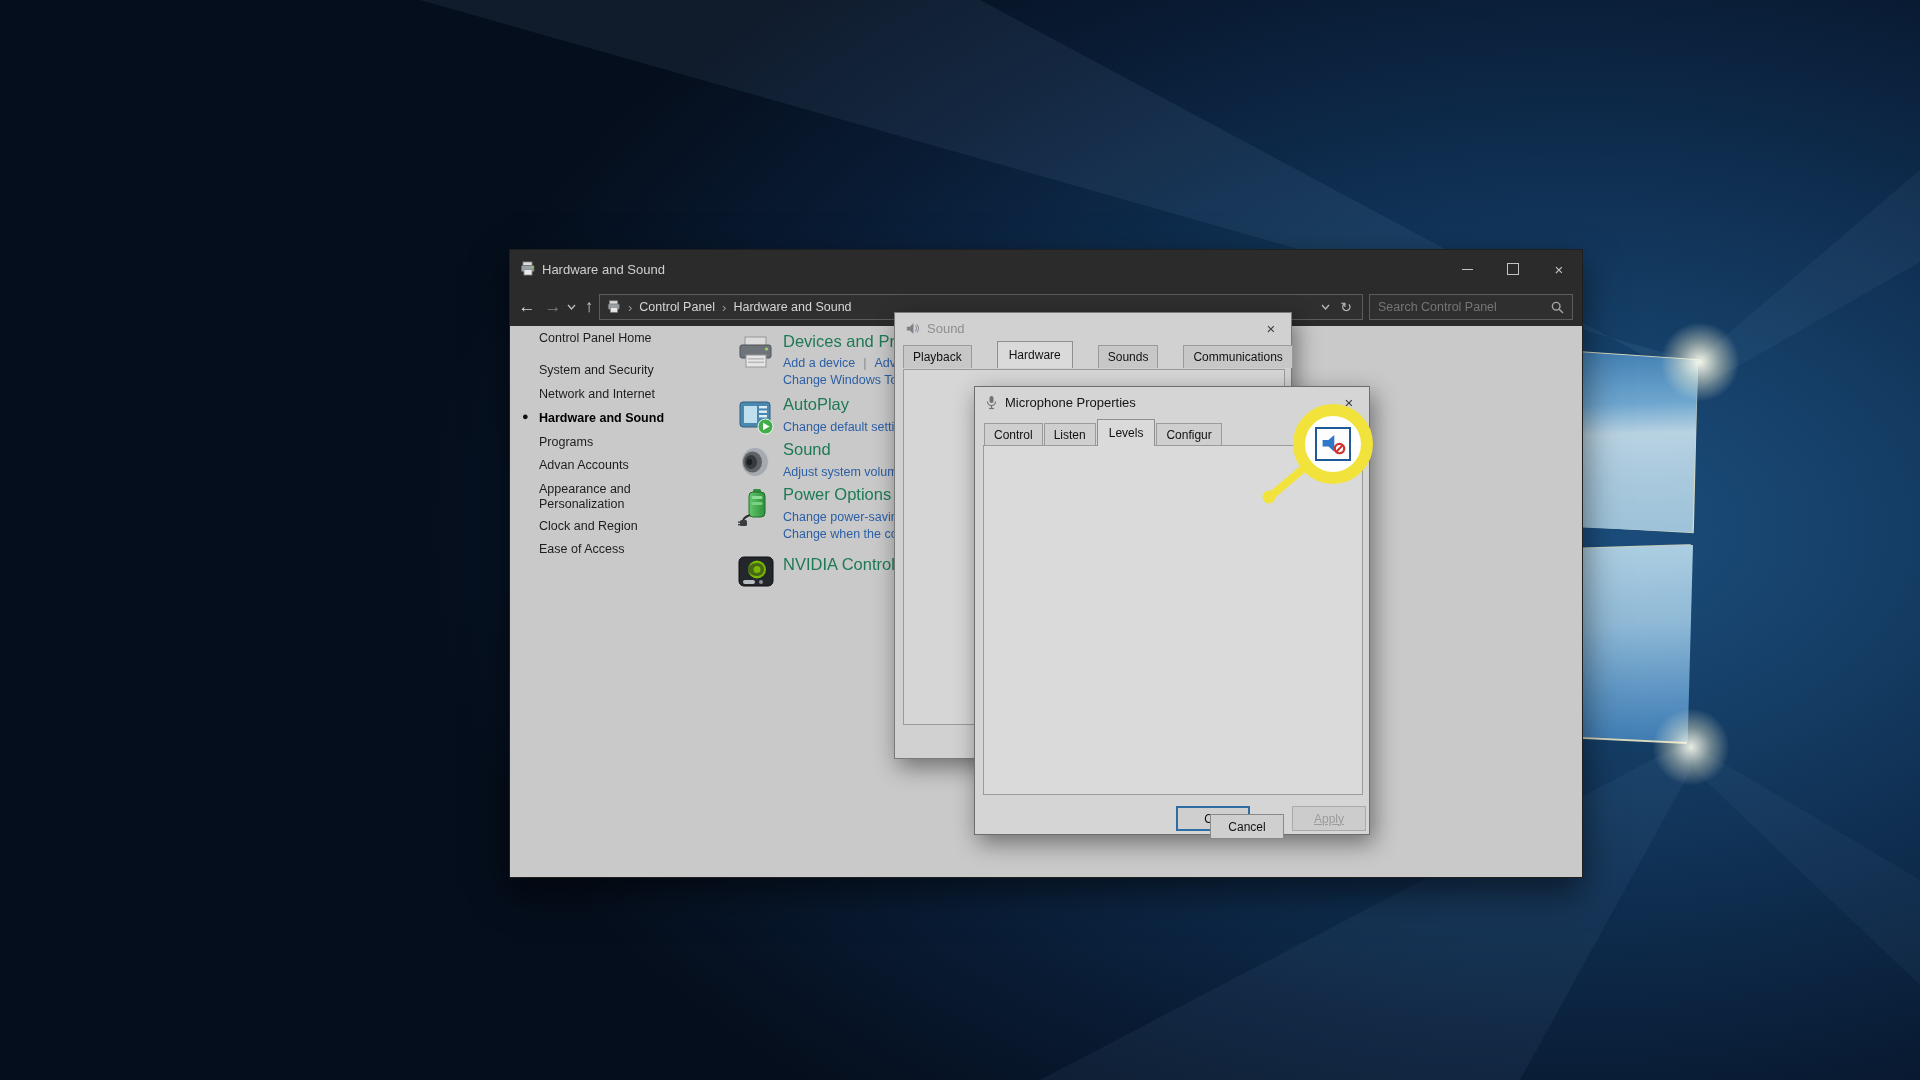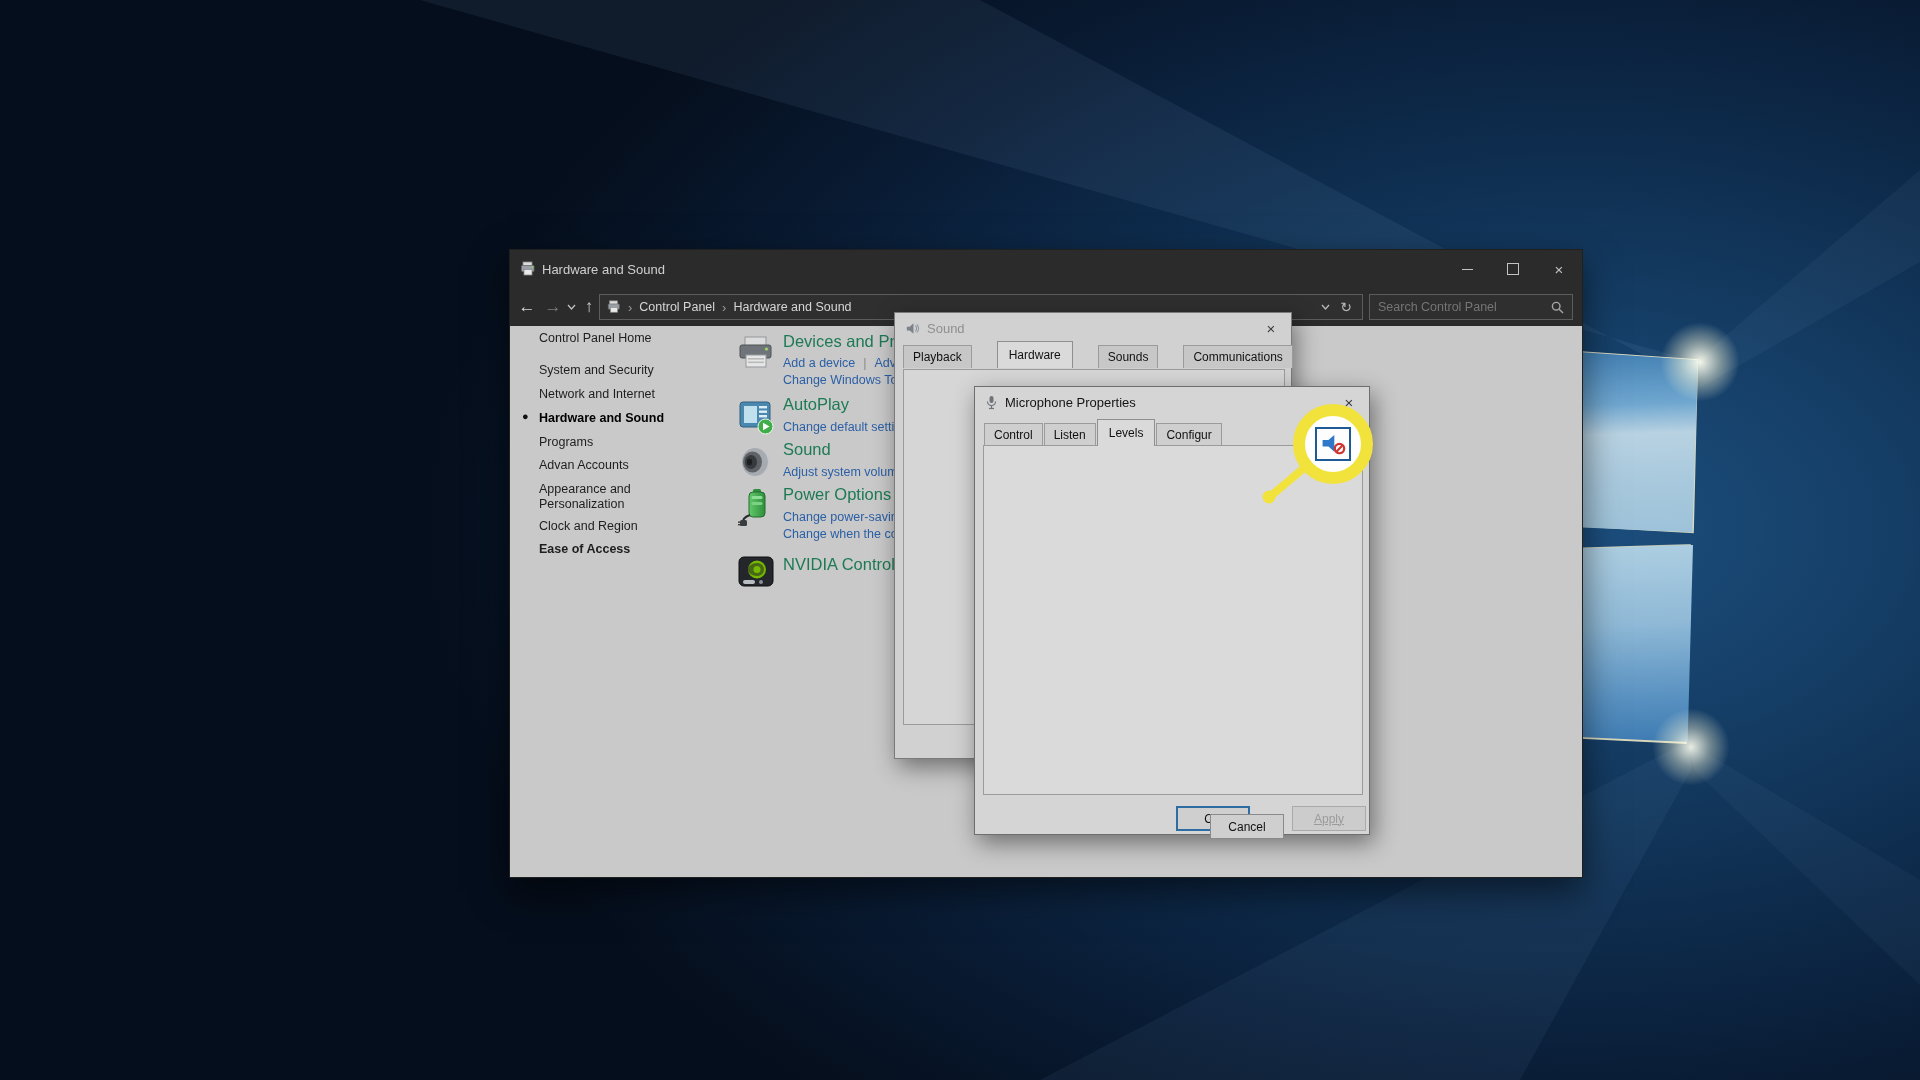--- a/index.html
+++ b/index.html
@@ -189,21 +189,21 @@
 
       <div class="sb-item" style="top:5px;">Control Panel Home</div>
       <div class="sb-item" style="top:37px;">System and Security</div>
       <div class="sb-item" style="top:61px;">Network and Internet</div>
       <div class="sb-bullet" style="top:84px;">●</div>
       <div class="sb-item sb-active" style="top:85px;">Hardware and Sound</div>
       <div class="sb-item" style="top:109px;">Programs</div>
       <div class="sb-item" style="top:132px;">Advan Accounts</div>
       <div class="sb-item" style="top:156px;width:130px;">Appearance and Personalization</div>
       <div class="sb-item" style="top:193px;">Clock and Region</div>
-      <div class="sb-item" style="top:216px;font-weight:bold;">Ease of Access</div>
+      <div class="sb-item" style="top:216px;">Ease of Access</div>
 
       <span class="cat-icon" style="top:8px;">
         <svg width="40" height="40" viewBox="0 0 40 40">
             <rect x="9" y="3" width="21" height="9" fill="#dcdcdc" stroke="#93979c"></rect>
             <rect x="4" y="11" width="31" height="13" rx="2" fill="#6f747a" stroke="#4e5257"></rect>
             <rect x="10" y="21" width="20" height="12" fill="#e6e6e6" stroke="#93979c"></rect>
             <circle cx="30.5" cy="15" r="1.6" fill="#9fd468"></circle>
             <rect x="12" y="24" width="16" height="1.6" fill="#b9b9b9"></rect>
             <rect x="12" y="27.5" width="16" height="1.6" fill="#b9b9b9"></rect>
           </svg>

